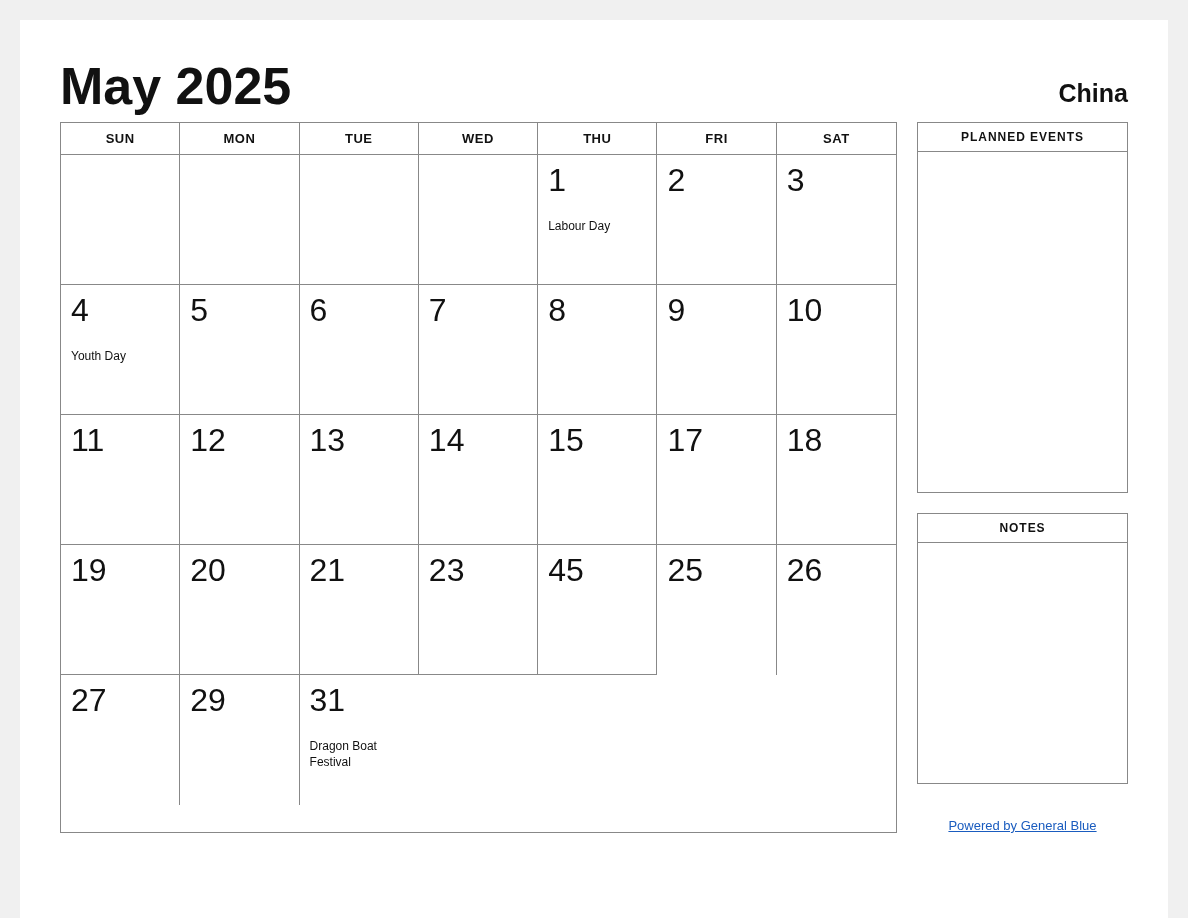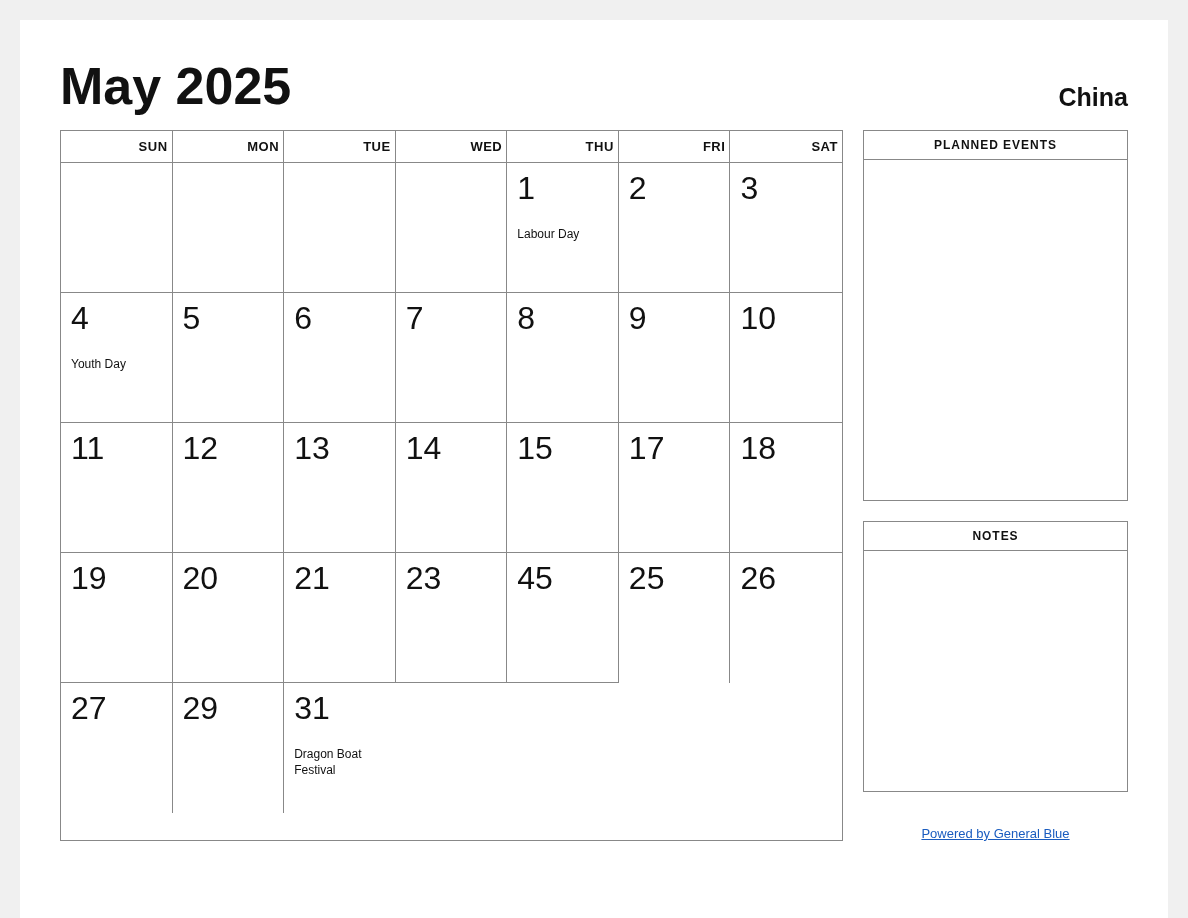--- a/index.html
+++ b/index.html
@@ -15,22 +15,22 @@
     .page {
       background: white;
       width: 1188px;
       min-height: 918px;
       padding: 40px 40px 30px 40px;
       position: relative;
     }
     .header {
       display: flex;
       justify-content: space-between;
-      align-items: flex-end;
-      margin-bottom: 18px;
+      align-items: center;
+      margin-bottom: 10px;
     }
     .month-title {
       font-size: 52px;
       font-weight: 900;
       color: #111;
       line-height: 1;
     }
     .country-title {
       font-size: 25px;
       font-weight: 900;
@@ -39,33 +39,33 @@
     }
     .main-content {
       display: flex;
       gap: 20px;
     }
     .calendar-section {
       flex: 1;
       border: 1.5px solid #888;
     }
     .sidebar-section {
-      width: 265px;
+      width: 211px;
       display: flex;
       flex-direction: column;
       gap: 0;
     }
     
     .cal-header {
       display: grid;
       grid-template-columns: repeat(7, 1fr);
       border-bottom: 1.5px solid #888;
     }
     .cal-header-cell {
-      text-align: right;
+      text-align: center;
       font-size: 13px;
       font-weight: 700;
       letter-spacing: 0.04em;
       padding: 8px 4px;
       border-right: 1.5px solid #888;
       color: #111;
     }
     .cal-header-cell:last-child {
       border-right: none;
     }

